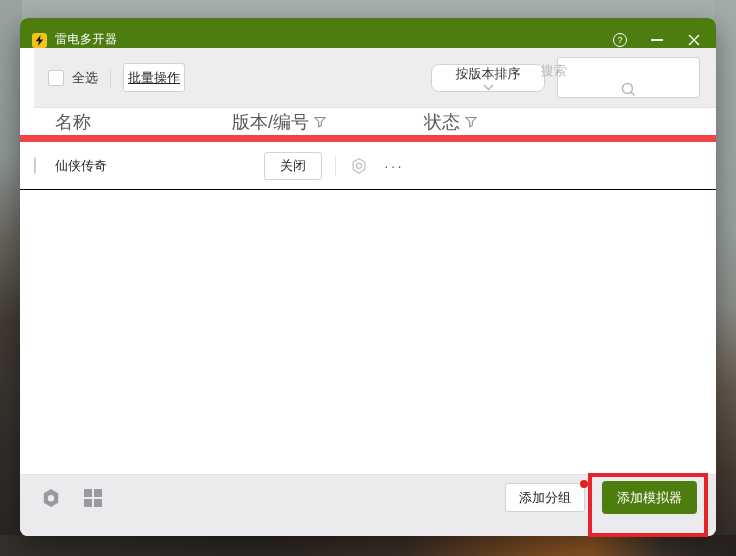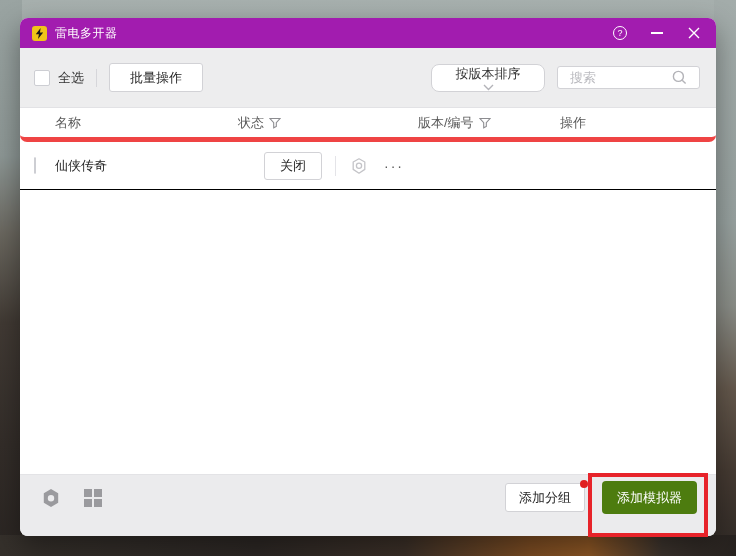--- a/index.html
+++ b/index.html
@@ -20,54 +20,54 @@
 
   
   .window {
     position:absolute; left:20px; top:18px; width:696px; height:518px;
     border-radius:8px; overflow:hidden; background:#fff; z-index:1;
     box-shadow:0 10px 28px rgba(0,0,0,.38);
     display:flex; flex-direction:column;
   }
 
   
-  .titlebar { height:30px; background:#a21caf; display:flex; align-items:center;
+  .titlebar { height:30px; background:#4d7c0f; display:flex; align-items:flex-end;
     padding:0 14px 0 12px; flex:0 0 auto; }
   .app-icon { width:15px; height:15px; background:#f0c419; border-radius:3px;
     display:flex; align-items:center; justify-content:center; margin-right:8px; }
   .win-title { color:#ffffff; font-size:12px; letter-spacing:.5px; }
   .tb-controls { margin-left:auto; display:flex; align-items:center; gap:21px; }
   .tb-btn { width:16px; height:16px; display:flex; align-items:center; justify-content:center; cursor:pointer; }
   .help-circle { width:14px; height:14px; border:1.3px solid #fff; border-radius:50%;
     color:#fff; font-size:9px; display:flex; align-items:center; justify-content:center; line-height:1; }
   .min-bar { width:12px; height:2px; background:#fff; }
 
   
   .toolbar { height:60px; background:#ededee; border-bottom:1px solid #e2e2e5;
-    display:flex; align-items:center; padding:0 16px 0 14px; flex:0 0 auto; }
+    display:flex; align-items:center; padding:0 16px 0 14px; flex:0 0 auto;margin-left:14px; }
   .checkbox { width:16px; height:16px; background:#fff; border:1px solid #cdced3; border-radius:2px; }
   .tb-label { font-size:13px; color:#333; margin-left:8px; }
   .vdiv { width:1px; height:18px; background:#d6d6da; margin:0 12px; }
   .btn { background:#fff; border:1px solid #d2d2d6; border-radius:3px; color:#262626;
     font-size:13px; display:inline-flex; align-items:center; justify-content:center; cursor:pointer; }
-  .btn-batch { height:29px; padding:0 20px; }
+  .btn-batch { height:29px; padding:0 4px;text-decoration:underline; }
   .toolbar-right { margin-left:auto; display:flex; align-items:center; gap:12px; }
   .select { width:114px; height:28px; background:#fff; border:1px solid #d2d2d6; border-radius:8px;
     display:flex; align-items:center; justify-content:space-between; padding:0 9px; cursor:pointer;flex-direction:column; }
   .select-value { font-size:13px; color:#333; }
-  .search-box { width:143px; height:23px; background:#fff; border:1px solid #d2d2d6; border-radius:3px;
-    display:flex; align-items:center; padding:0 12px; }
+  .search-box { width:143px; height:41px; background:#fff; border:1px solid #d2d2d6; border-radius:3px;
+    display:flex; align-items:center; padding:0 12px;flex-direction:column; }
   .search-box input { border:0; outline:0; flex:1; min-width:0; font-size:13px; color:#333;
     font-family:"Liberation Sans", sans-serif; background:transparent; }
   .search-box input::placeholder { color:#b9b9be; }
 
   
   .grid-row { display:grid; grid-template-columns:35px 177px 186px 138px 1fr; align-items:center; }
-  .thead { height:34px; background:#fff; border-bottom:5px solid #ef4444; flex:0 0 auto;
-    font-size:13px; color:#595959;border-radius:7px; }
+  .thead { height:34px; background:#fff; border-bottom:7px solid #ef4444; flex:0 0 auto;
+    font-size:18px; color:#595959; }
   .th { display:flex; align-items:center; gap:5px; }
   .th-status { padding-left:6px; }
   .th-action { padding-left:4px; }
   .trow { height:48px; background:#fff; border-bottom:1px solid #000000; flex:0 0 auto;
     font-size:13px; color:#262626; }
   .cell-check { padding-left:14px; }
   .cell-version { white-space:pre; }
   .cell-status { color:#5a6cf0; }
   .cell-action { display:flex; align-items:center;margin-left:32px; }
   .btn-close { width:58px; height:28px; }
@@ -142,33 +142,32 @@
           <circle cx="6.4" cy="6.4" r="5" stroke="#b3b3b8" stroke-width="1.4" fill="none"></circle>
           <line x1="10.2" y1="10.2" x2="13.6" y2="13.6" stroke="#b3b3b8" stroke-width="1.4"></line>
         </svg>
       </span>
     </span>
   </div>
 
   <div class="thead grid-row">
     <span></span>
     <span class="th">名称</span>
+    <span class="th">
+      <span>版本/编号</span>
+      <svg width="12" height="12" viewBox="0 0 12 12">
+        <path d="M1 1.5 H11 L7.3 5.6 V9.4 L4.7 10.8 V5.6 Z" stroke="#8c8c90" stroke-width="1.1" fill="none"></path>
+      </svg>
+    </span>
     <span class="th th-status">
       <span>状态</span>
       <svg width="12" height="12" viewBox="0 0 12 12">
         <path d="M1 1.5 H11 L7.3 5.6 V9.4 L4.7 10.8 V5.6 Z" stroke="#8c8c90" stroke-width="1.1" fill="none"></path>
       </svg>
     </span>
-    <span class="th">
-      <span>版本/编号</span>
-      <svg width="12" height="12" viewBox="0 0 12 12">
-        <path d="M1 1.5 H11 L7.3 5.6 V9.4 L4.7 10.8 V5.6 Z" stroke="#8c8c90" stroke-width="1.1" fill="none"></path>
-      </svg>
-    </span>
-    <span class="th th-action">操作</span>
   </div>
 
   <div class="trow grid-row">
     <span class="cell-check">
       <span class="checkbox"></span>
     </span>
     <span>仙侠传奇</span>
     <span class="cell-action">
       <button class="btn btn-close">关闭</button>
       <span class="row-vdiv"></span>

